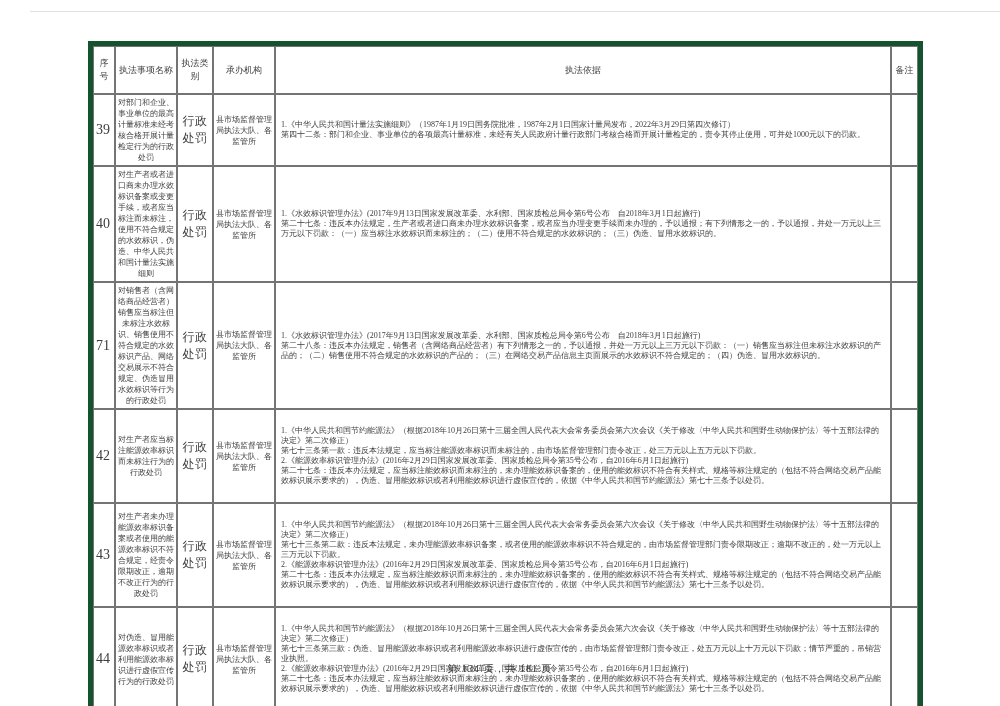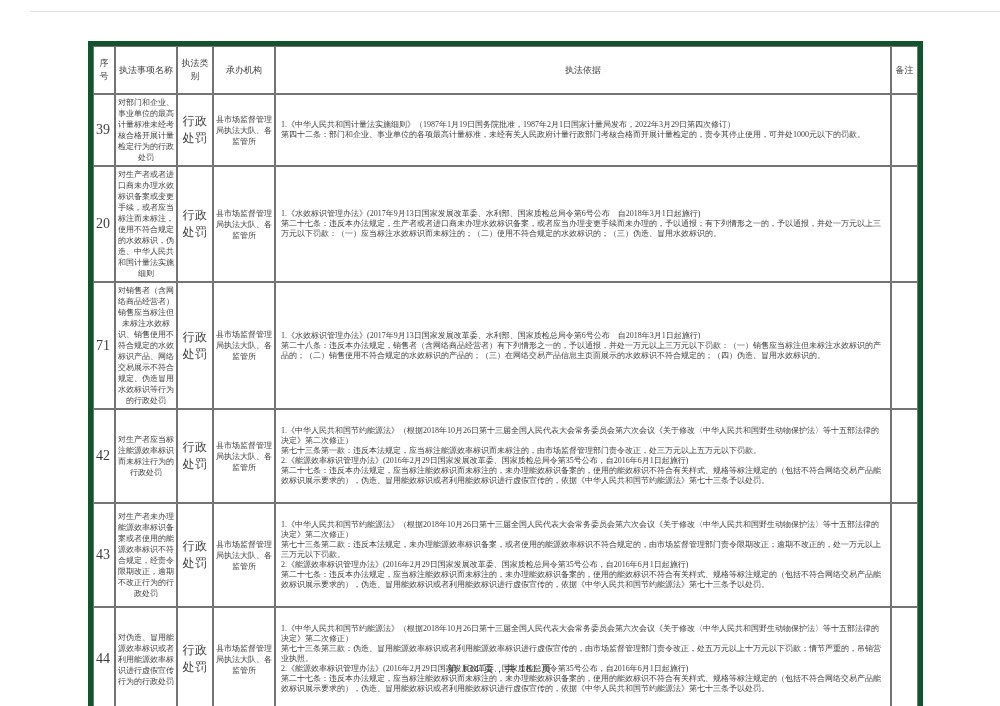--- a/index.html
+++ b/index.html
@@ -101,21 +101,21 @@
     <tr class="r39">
       <td class="c-no">39</td>
       <td class="c-name">对部门和企业、事业单位的最高计量标准未经考核合格开展计量检定行为的行政处罚</td>
       <td class="c-cat">行政处罚</td>
       <td class="c-org">县市场监督管理局执法大队、各监管所</td>
       <td class="c-basis">1.《中华人民共和国计量法实施细则》（1987年1月19日国务院批准，1987年2月1日国家计量局发布，2022年3月29日第四次修订）
 第四十二条：部门和企业、事业单位的各项最高计量标准，未经有关人民政府计量行政部门考核合格而开展计量检定的，责令其停止使用，可并处1000元以下的罚款。</td>
       <td class="c-remark"></td>
     </tr>
     <tr class="r40">
-      <td class="c-no">20</td>
+      <td class="c-no">40</td>
       <td class="c-name">对生产者或者进口商未办理水效标识备案或变更手续，或者应当标注而未标注，使用不符合规定的水效标识，伪造、中华人民共和国计量法实施细则</td>
       <td class="c-cat">行政处罚</td>
       <td class="c-org">县市场监督管理局执法大队、各监管所</td>
       <td class="c-basis">1.《水效标识管理办法》(2017年9月13日国家发展改革委、水利部、国家质检总局令第6号公布　自2018年3月1日起施行)
 第二十七条：违反本办法规定，生产者或者进口商未办理水效标识备案，或者应当办理变更手续而未办理的，予以通报；有下列情形之一的，予以通报，并处一万元以上三万元以下罚款：（一）应当标注水效标识而未标注的；（二）使用不符合规定的水效标识的；（三）伪造、冒用水效标识的。</td>
       <td class="c-remark"></td>
     </tr>
     <tr class="r41">
       <td class="c-no">71</td>
       <td class="c-name">对销售者（含网络商品经营者）销售应当标注但未标注水效标识、销售使用不符合规定的水效标识产品、网络交易展示不符合规定、伪造冒用水效标识等行为的行政处罚</td>

